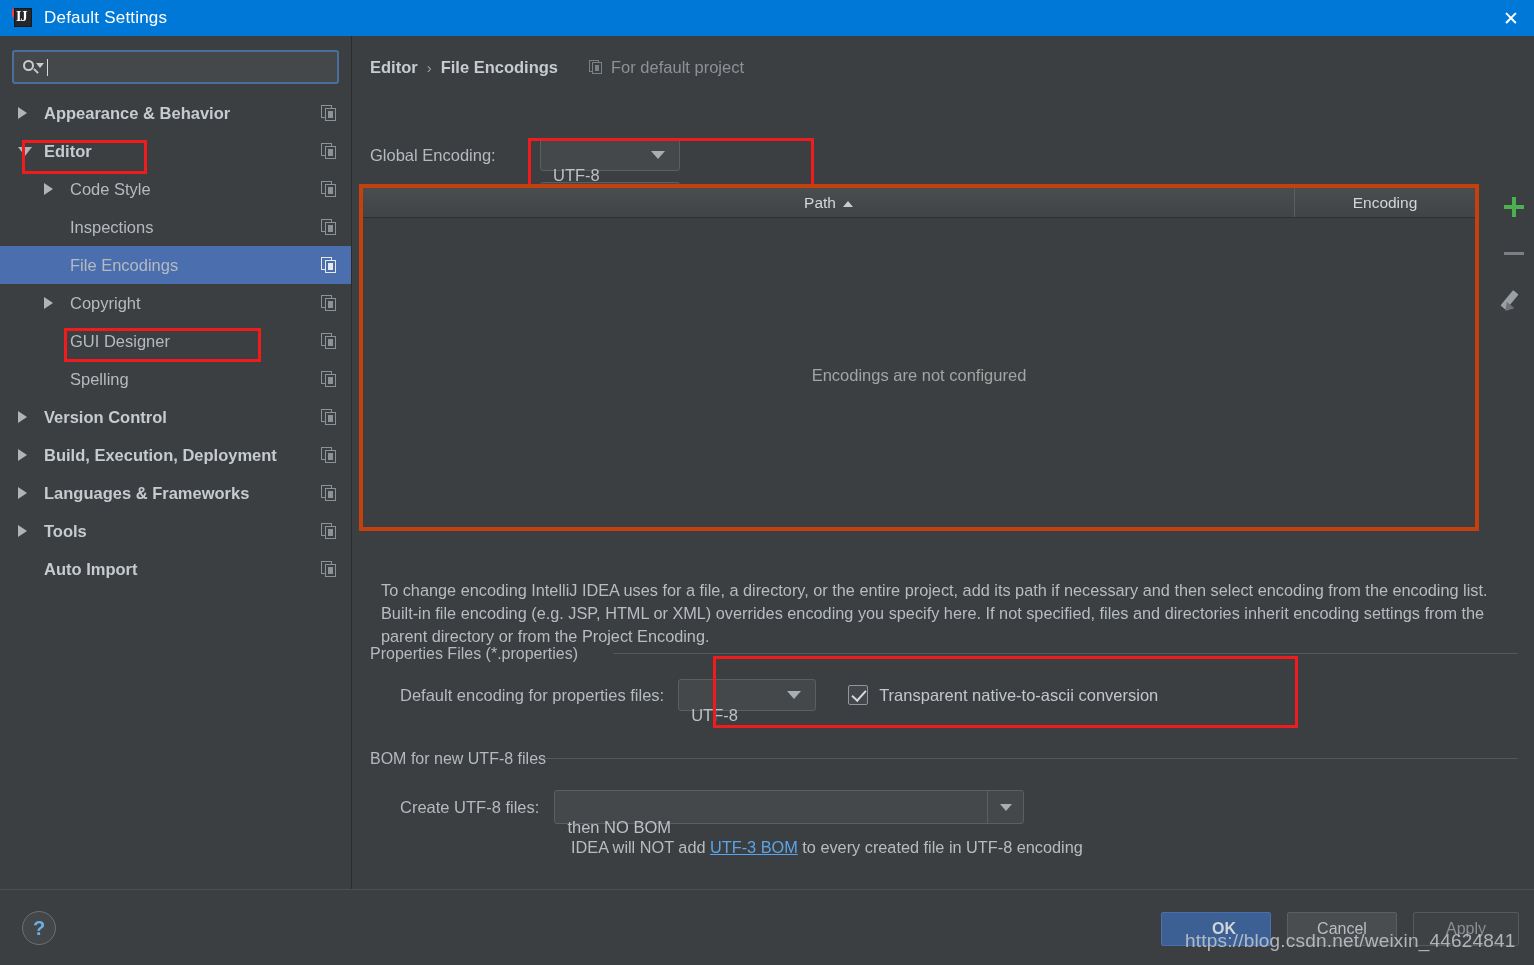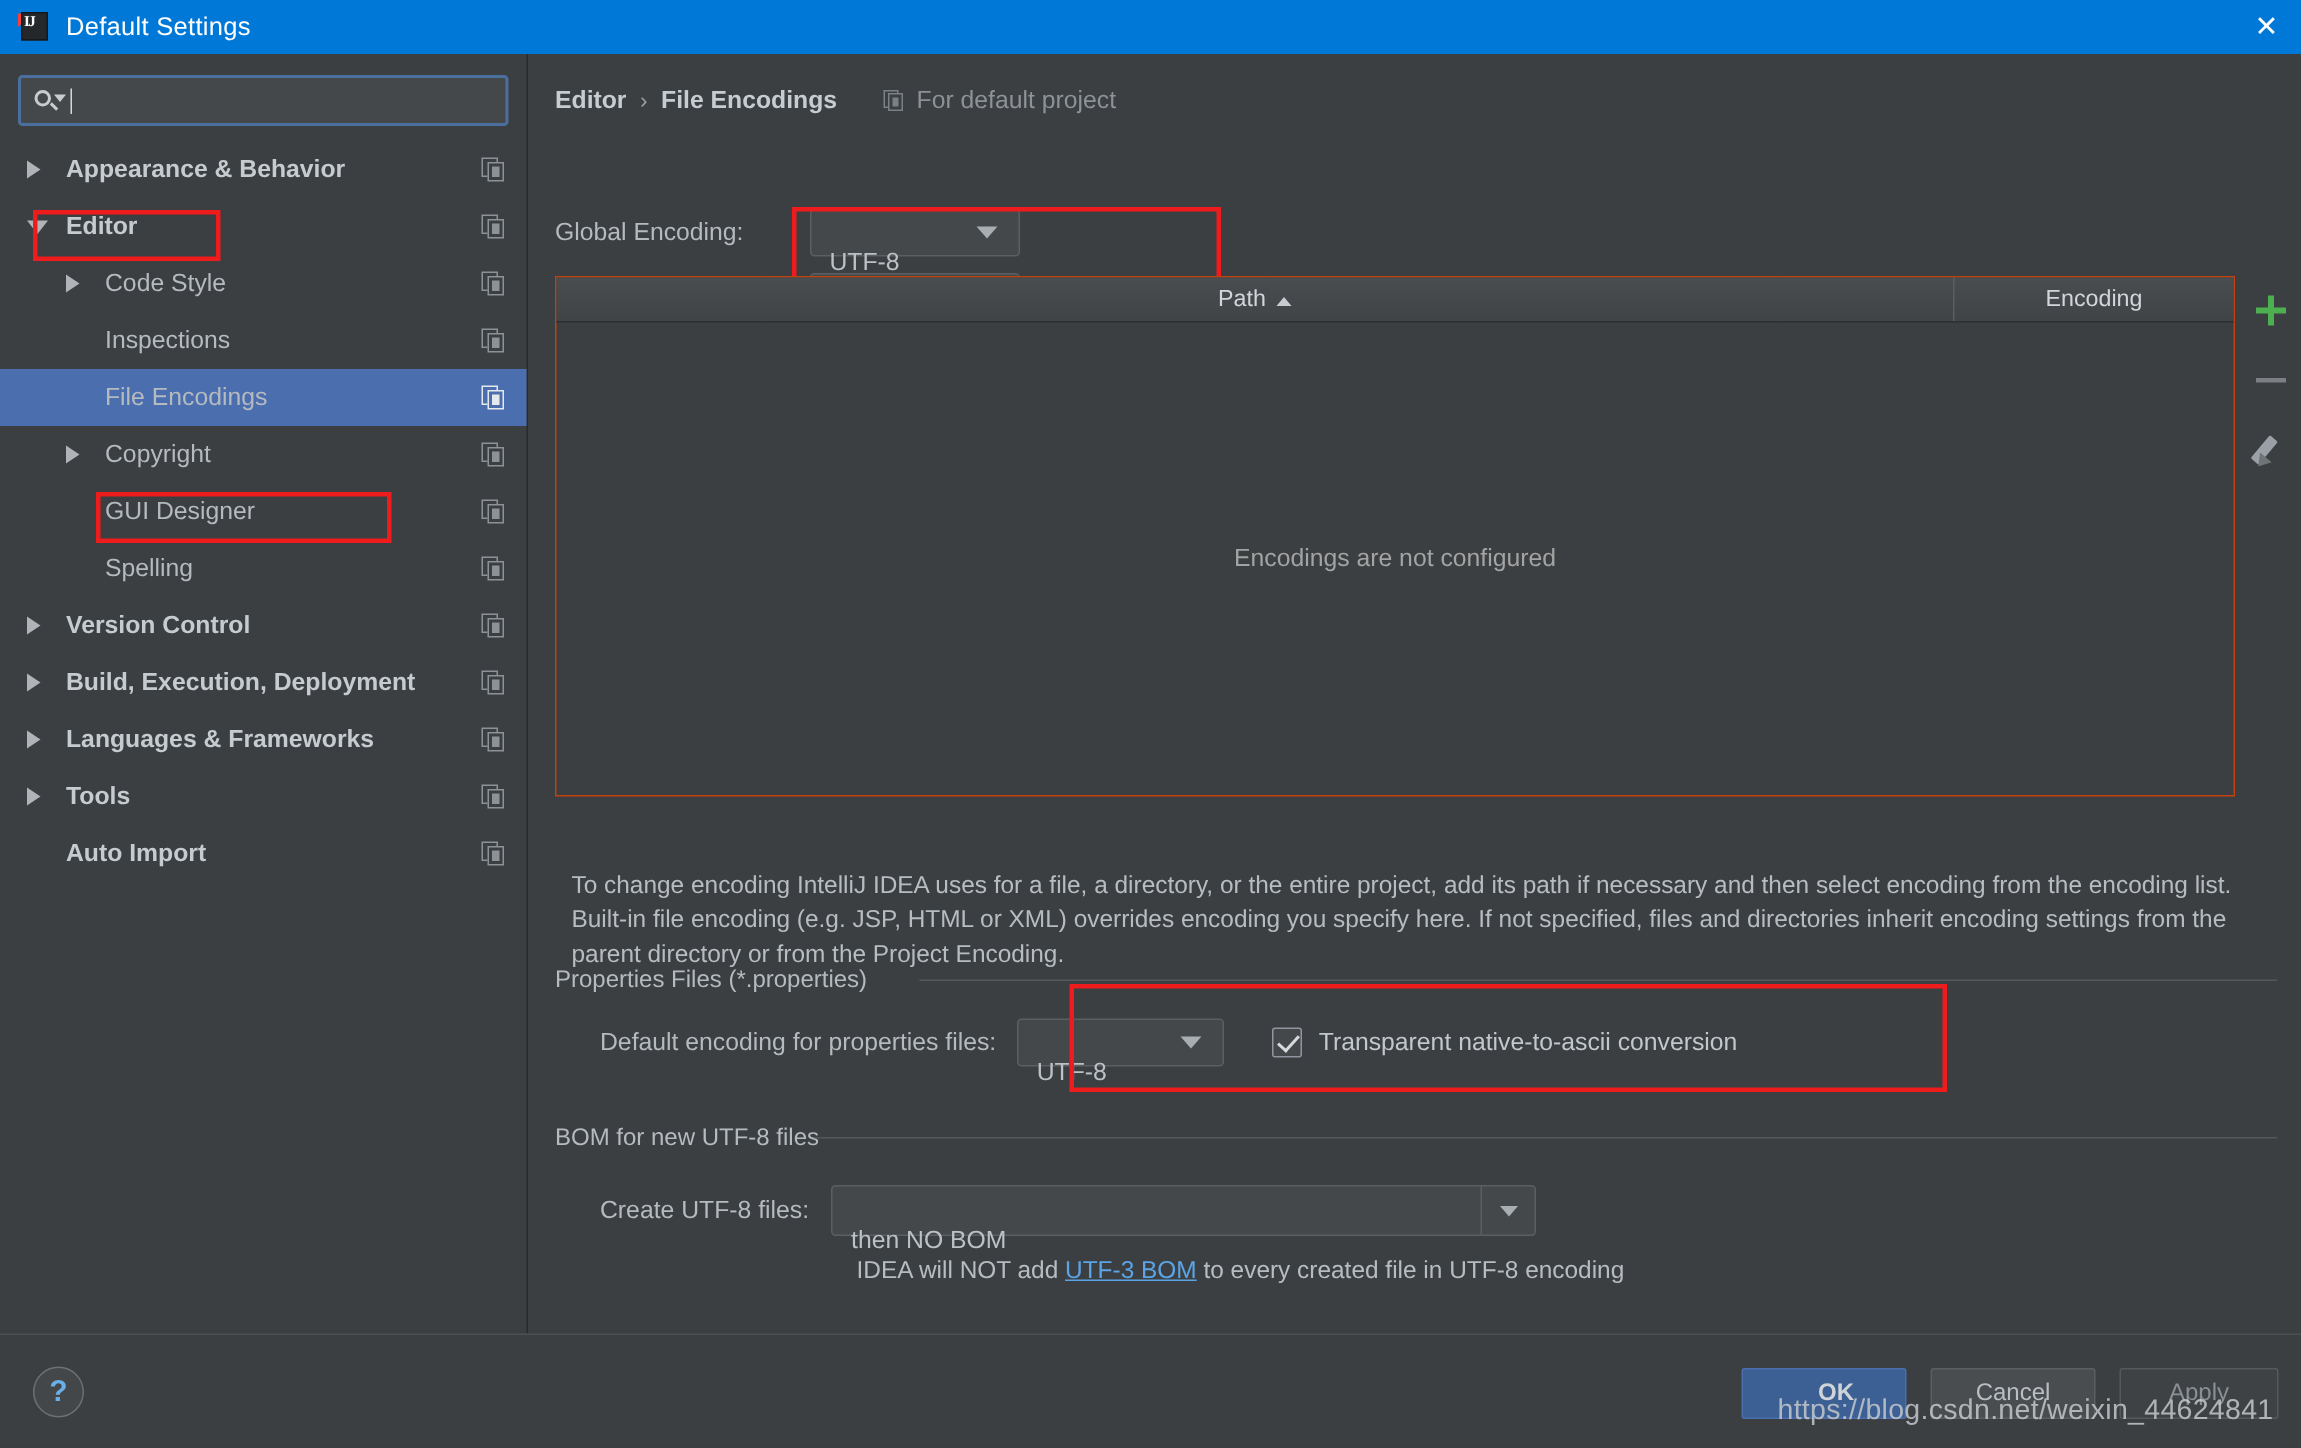--- a/index.html
+++ b/index.html
@@ -32,21 +32,21 @@
     border-left: 10px solid #f4403a;
     border-bottom: 9px solid transparent;
   }
   .title-icon .ij-box {
     position: absolute; left: 2px; top: 1px;
     width: 18px; height: 19px;
     background: #25282b; border: 1px solid #15171a;
   }
   .title-icon .ij-text {
     position: absolute; left: 4px; top: 2px;
-    width: 35px; color: #fff; font-size: 10px; font-weight: bold;
+    width: 35px; color: #fff; font-size: 14px; font-weight: bold;
     font-family: "Liberation Serif", serif; letter-spacing: -1px;
   }
   .title-text {
     color: #ffffff; font-size: 17px; letter-spacing: .2px;
   }
   .close-btn {
     position: absolute; right: 0; top: 0;
     width: 46px; height: 36px;
     display: flex; align-items: center; justify-content: center;
     color: #fff; font-size: 19px; line-height: 1;
@@ -188,23 +188,23 @@
   }
   .combo.boxed-arrow .carrow { margin: 0; border-top-width: 7px; border-left-width: 6px; border-right-width: 6px; }
 
   
   .redbox {
     position: absolute; border: 3px solid #ee1c1c; pointer-events: none;
   }
 
   
   .table-wrap {
-    position: absolute; left: 17px; top: 148px;
+    position: absolute; left: 6px; top: 148px;
     width: 1120px; height: 347px;
-    border: 1px solid #c2410c;
+    border: 4px solid #c2410c;
     background: #3c3f41;
   }
   .thead {
     display: flex; height: 30px;
     background: linear-gradient(#4a4d4f, #414446);
     border-bottom: 1px solid #2e2f31;
     color: #d2d6da; font-size: 15.5px;
   }
   .th {
     display: flex; align-items: center; justify-content: center;

